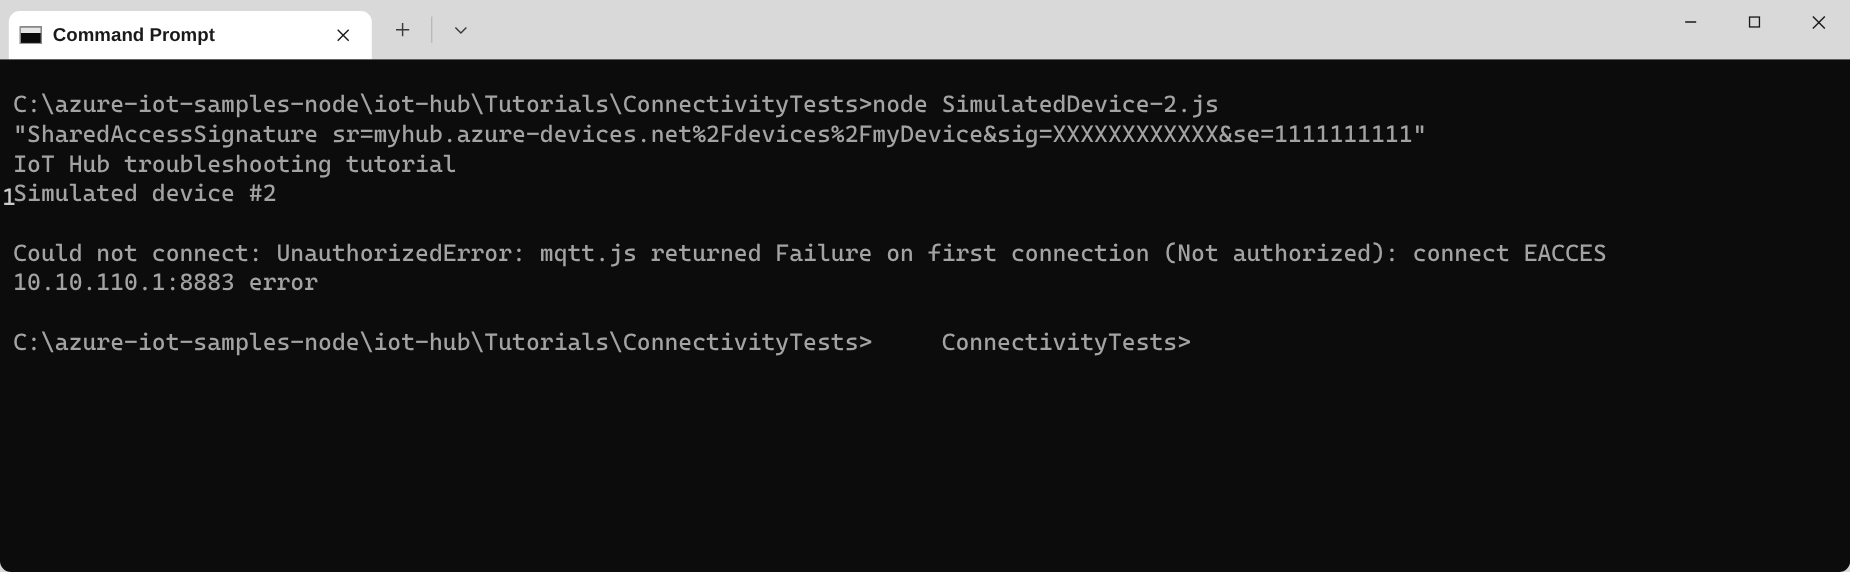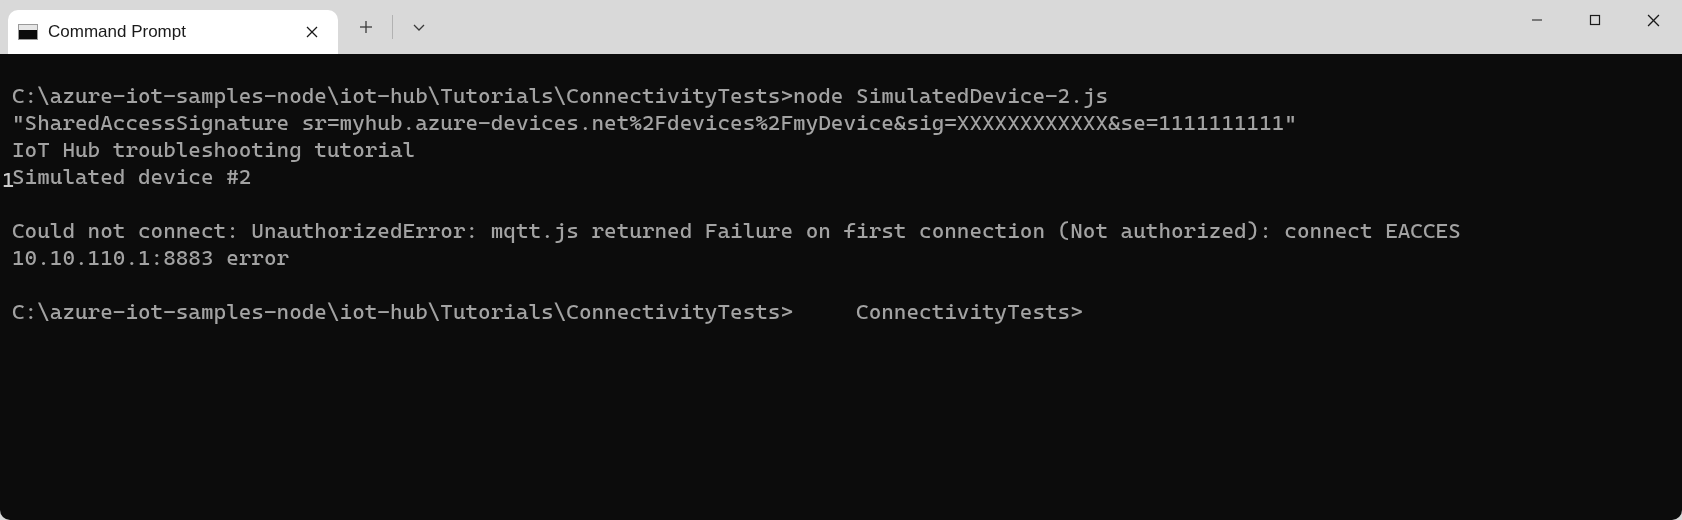--- a/index.html
+++ b/index.html
@@ -19,20 +19,21 @@
     display: flex;
     align-items: center;
     height: 44px;
     width: 330px;
     padding: 0 14px 0 10px;
     background: #ffffff;
     border-top-left-radius: 10px;
     border-top-right-radius: 10px;
     margin-top: 10px;
     gap: 10px;
+    font-weight: bold;
   }
   .tab-icon {
     width: 20px; height: 16px;
     background: #0b0b0b;
     border: 1px solid #9a9a9a;
     position: relative;
   }
   .tab-icon::before {
     content: "";
     position: absolute;

